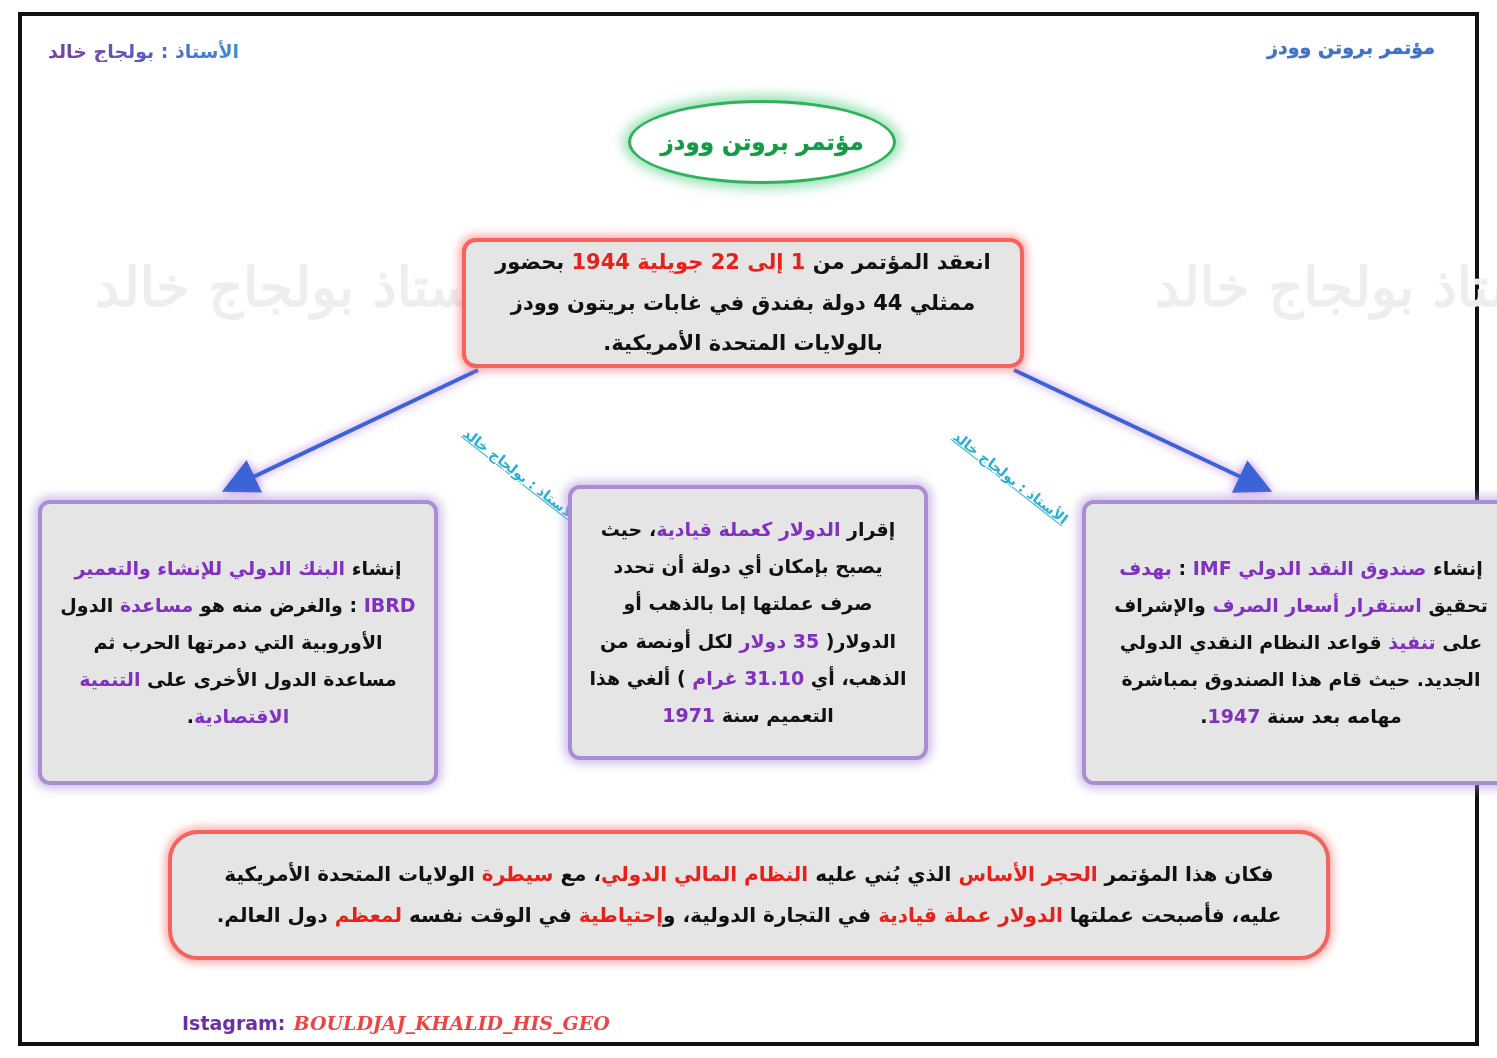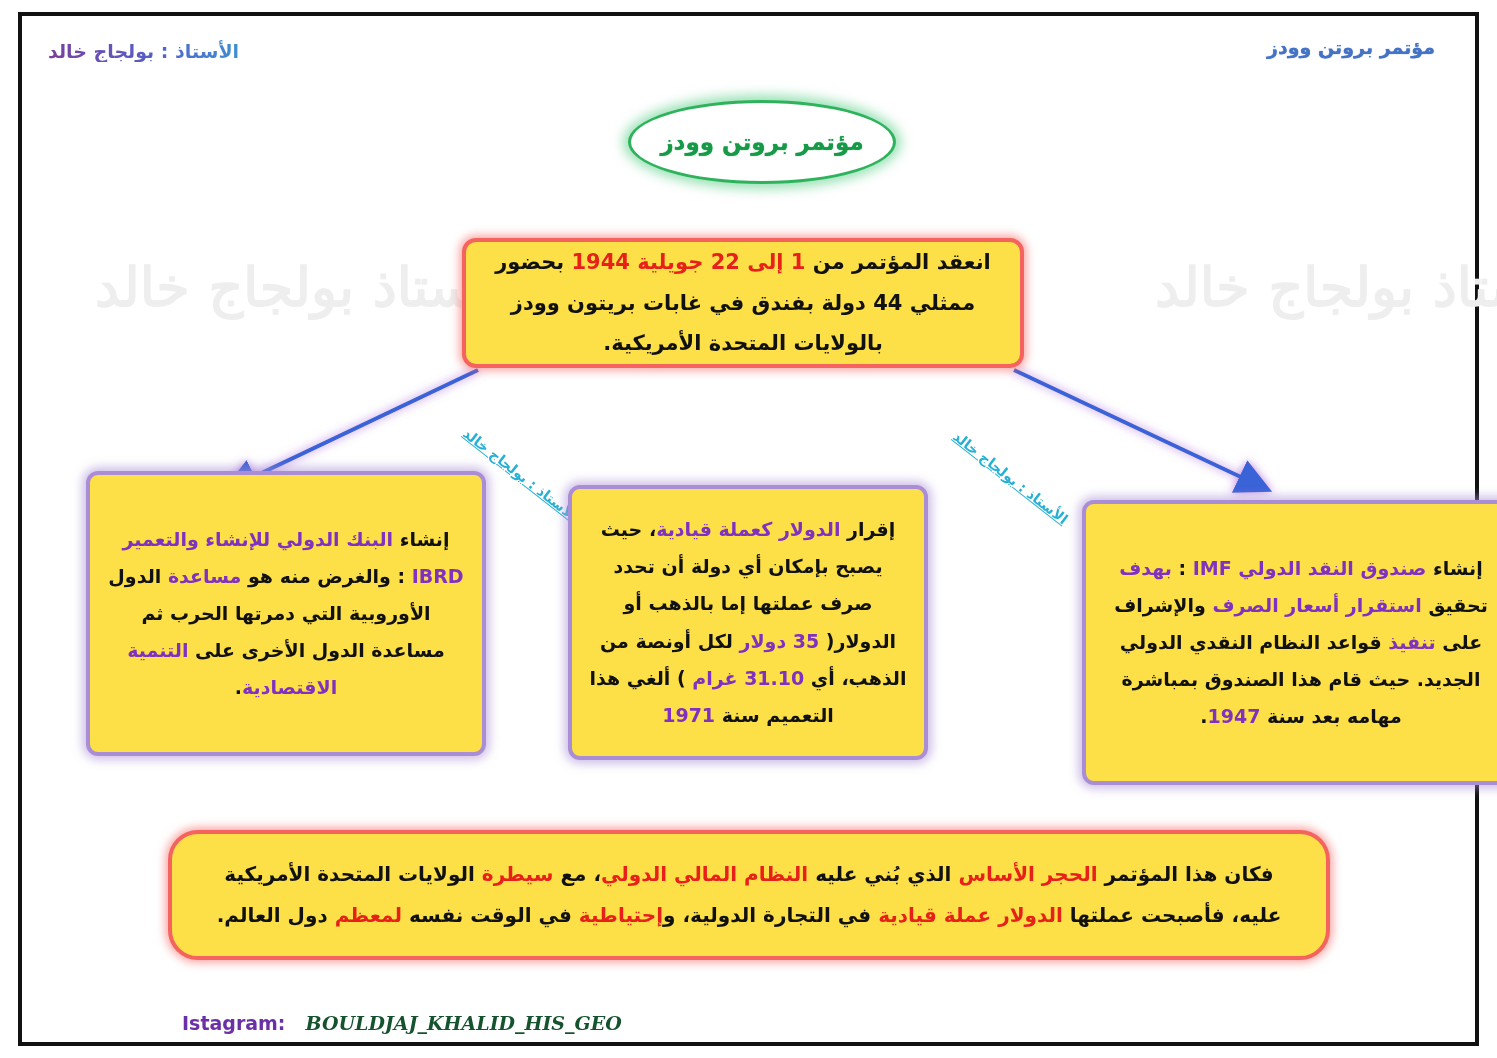--- a/index.html
+++ b/index.html
@@ -89,21 +89,21 @@
     color:#179a48;
     font-size:23px;
     font-weight:bold;
     letter-spacing:.5px;
     text-shadow:0 0 1px #179a48;
   }
 
   
   .box{
     position:absolute;
-    background:#fde047;
+    background:#e5e5e5;
     box-sizing:border-box;
     display:flex;
     align-items:center;
     justify-content:center;
     text-align:center;
   }
   .box p{ margin:0; }
 
   #box-main{
     left:462px; top:238px;
@@ -128,21 +128,21 @@
     padding:12px 16px;
   }
   .box-sub p{
     font-size:19px;
     font-weight:bold;
     color:#111111;
     line-height:1.95;
   }
   .box-sub .hl-pur{ color:#8031c0; }
 
-  #box-left { left:38px;   top:471px; width:400px; height:285px;margin-left:48px; }
+  #box-left { left:38px;   top:500px; width:400px; height:285px; }
   #box-mid  { left:568px;  top:485px; width:360px; height:275px; }
   #box-right{ left:1082px; top:500px; width:438px; height:285px; }
 
   #box-bottom{
     left:168px; top:830px;
     width:1162px; height:130px;
     border:4px solid #f4635e;
     border-radius:30px;
     box-shadow:0 0 9px 3px rgba(244,99,94,.55);
     padding:10px 26px;
@@ -168,24 +168,24 @@
     position:absolute;
     bottom:24px;
     font-size:19px;
     font-weight:bold;
     white-space:nowrap;
     color:#6b2fa8;
   }
   #ftr-left{ left:182px; direction:ltr; }
   #ftr-left .handle{
     font-style:italic;
-    color:#14532d;
+    color:#ef4444;
     font-family:"DejaVu Serif","Liberation Serif",serif;
     font-weight:bold;
-    margin-left:20px;
+    margin-left:8px;
   }
   #ftr-right{ right:172px; direction:ltr; }
   #ftr-right .ar{ color:#111111; font-size:15px; margin:0 6px; }
 </style>
 </head>
 <body>
 
 <div id="page">
 
   <div id="frame"></div>

